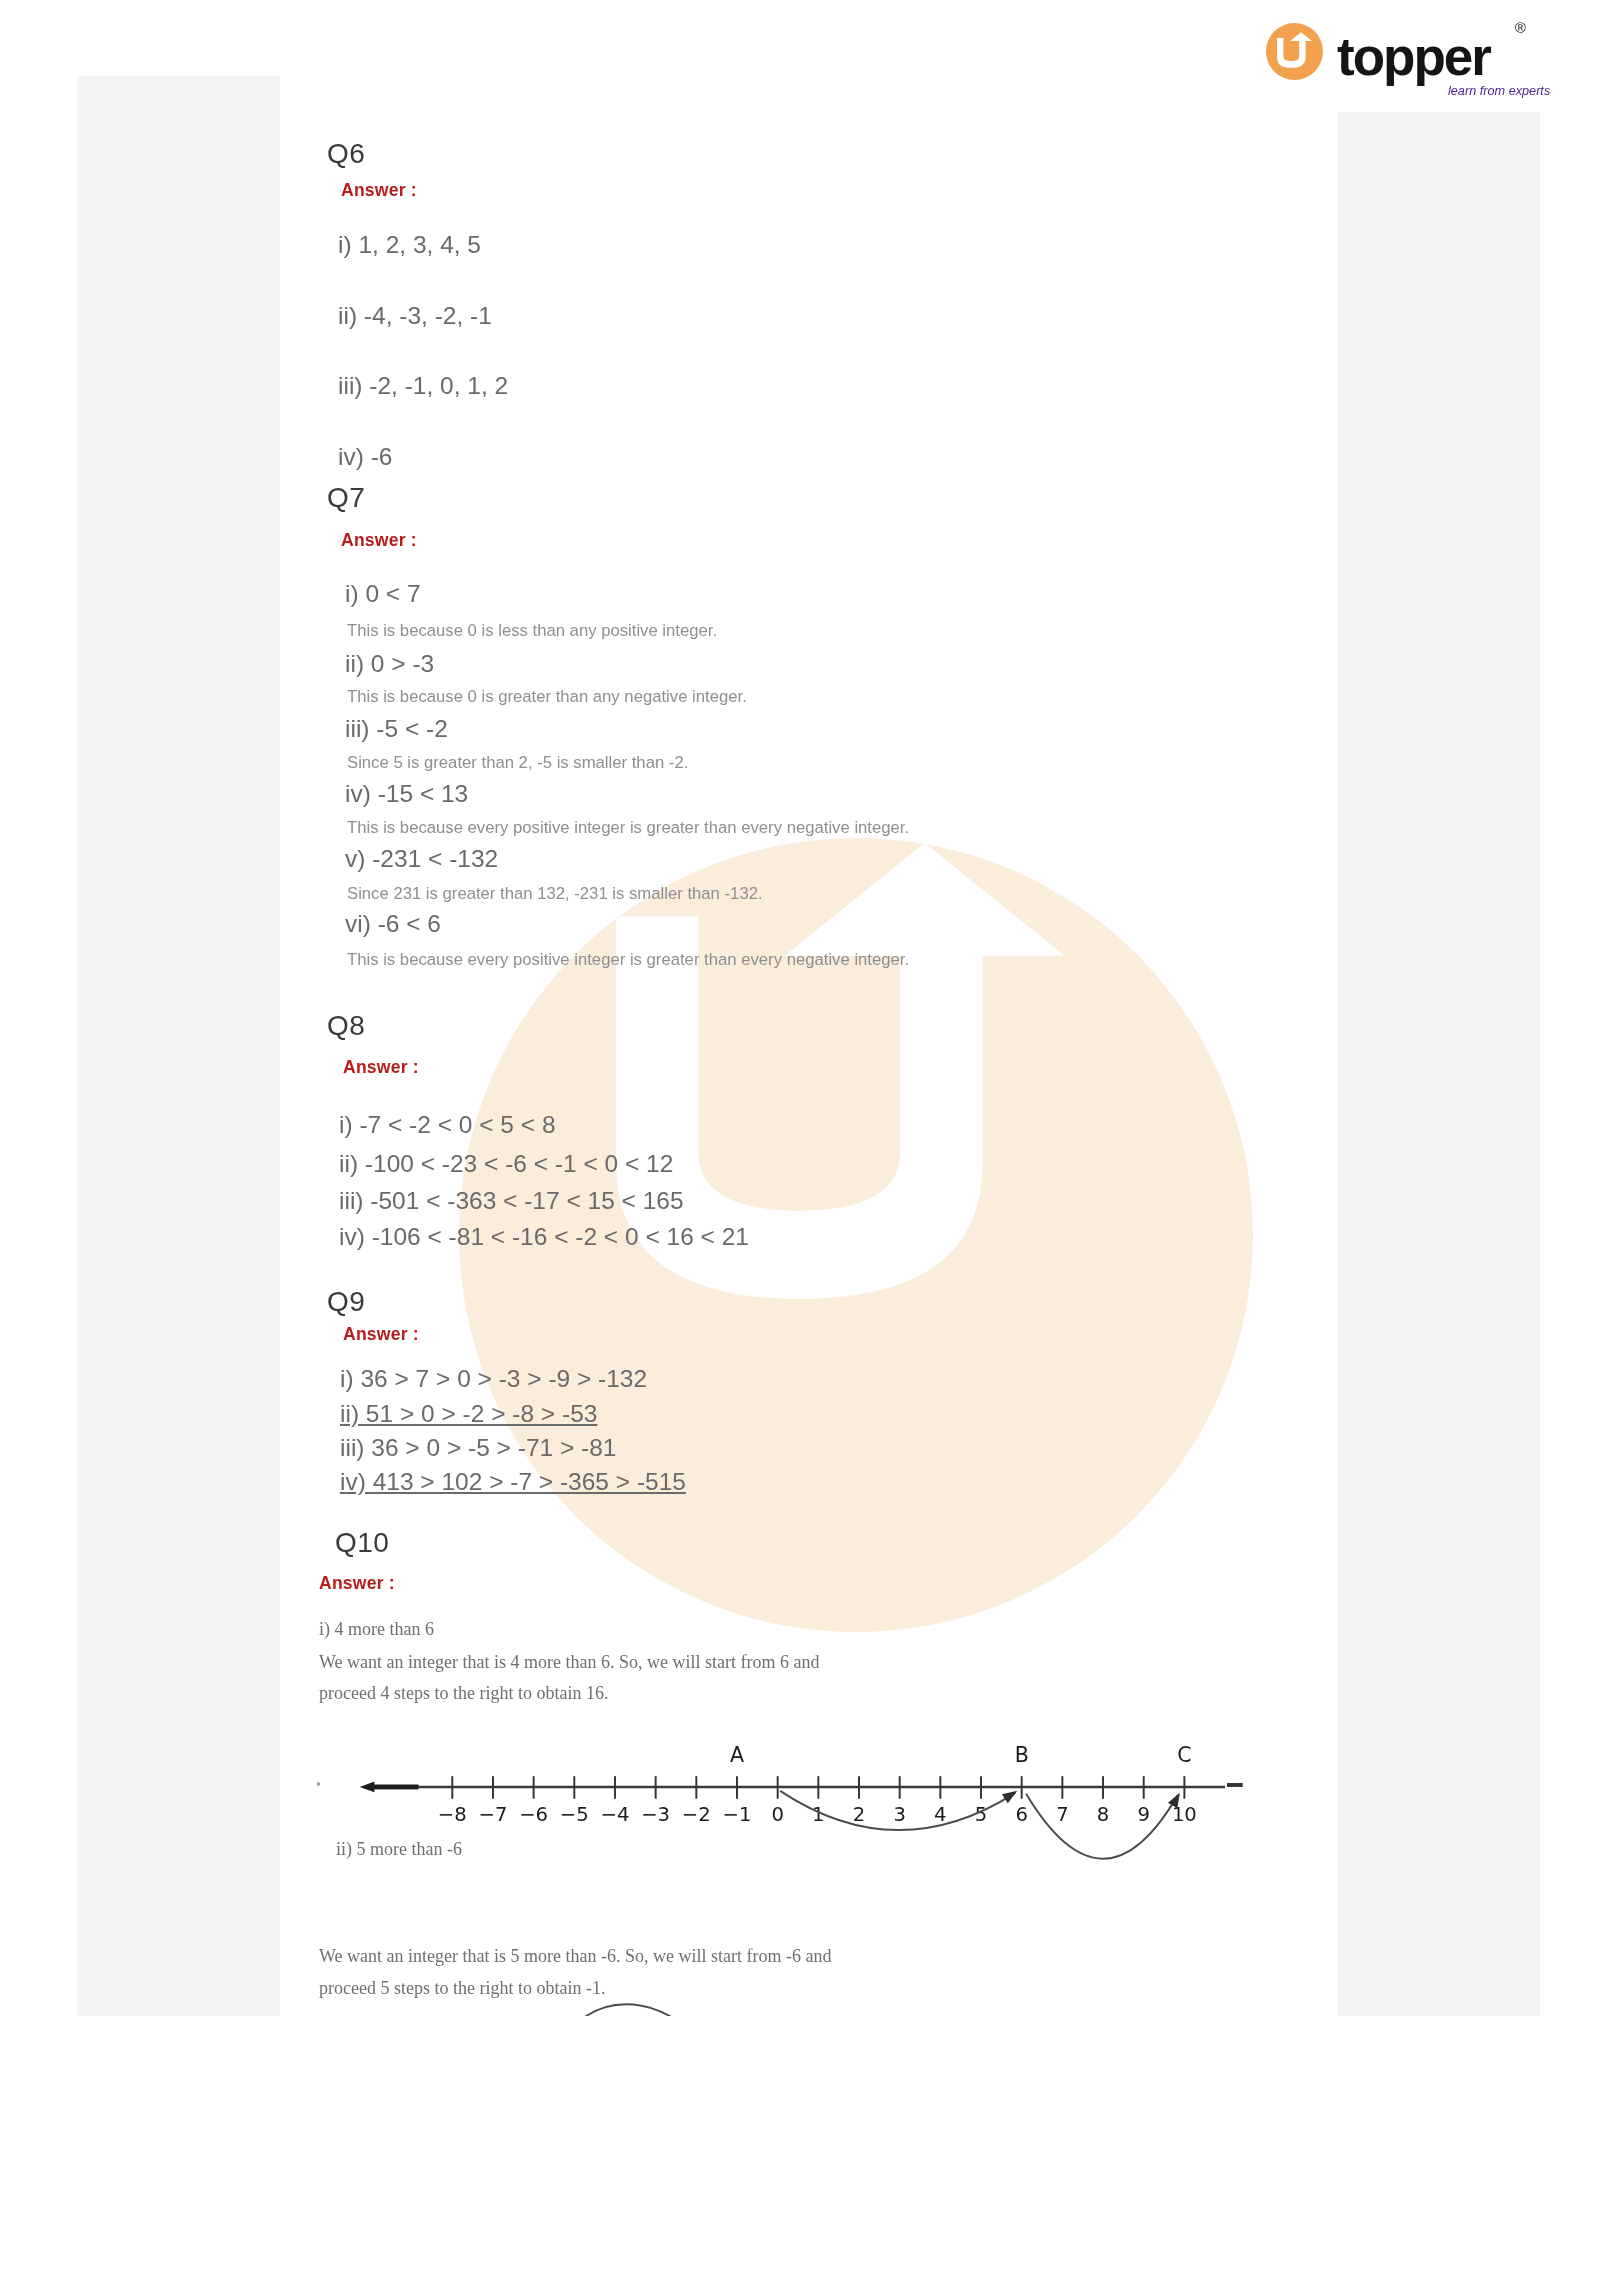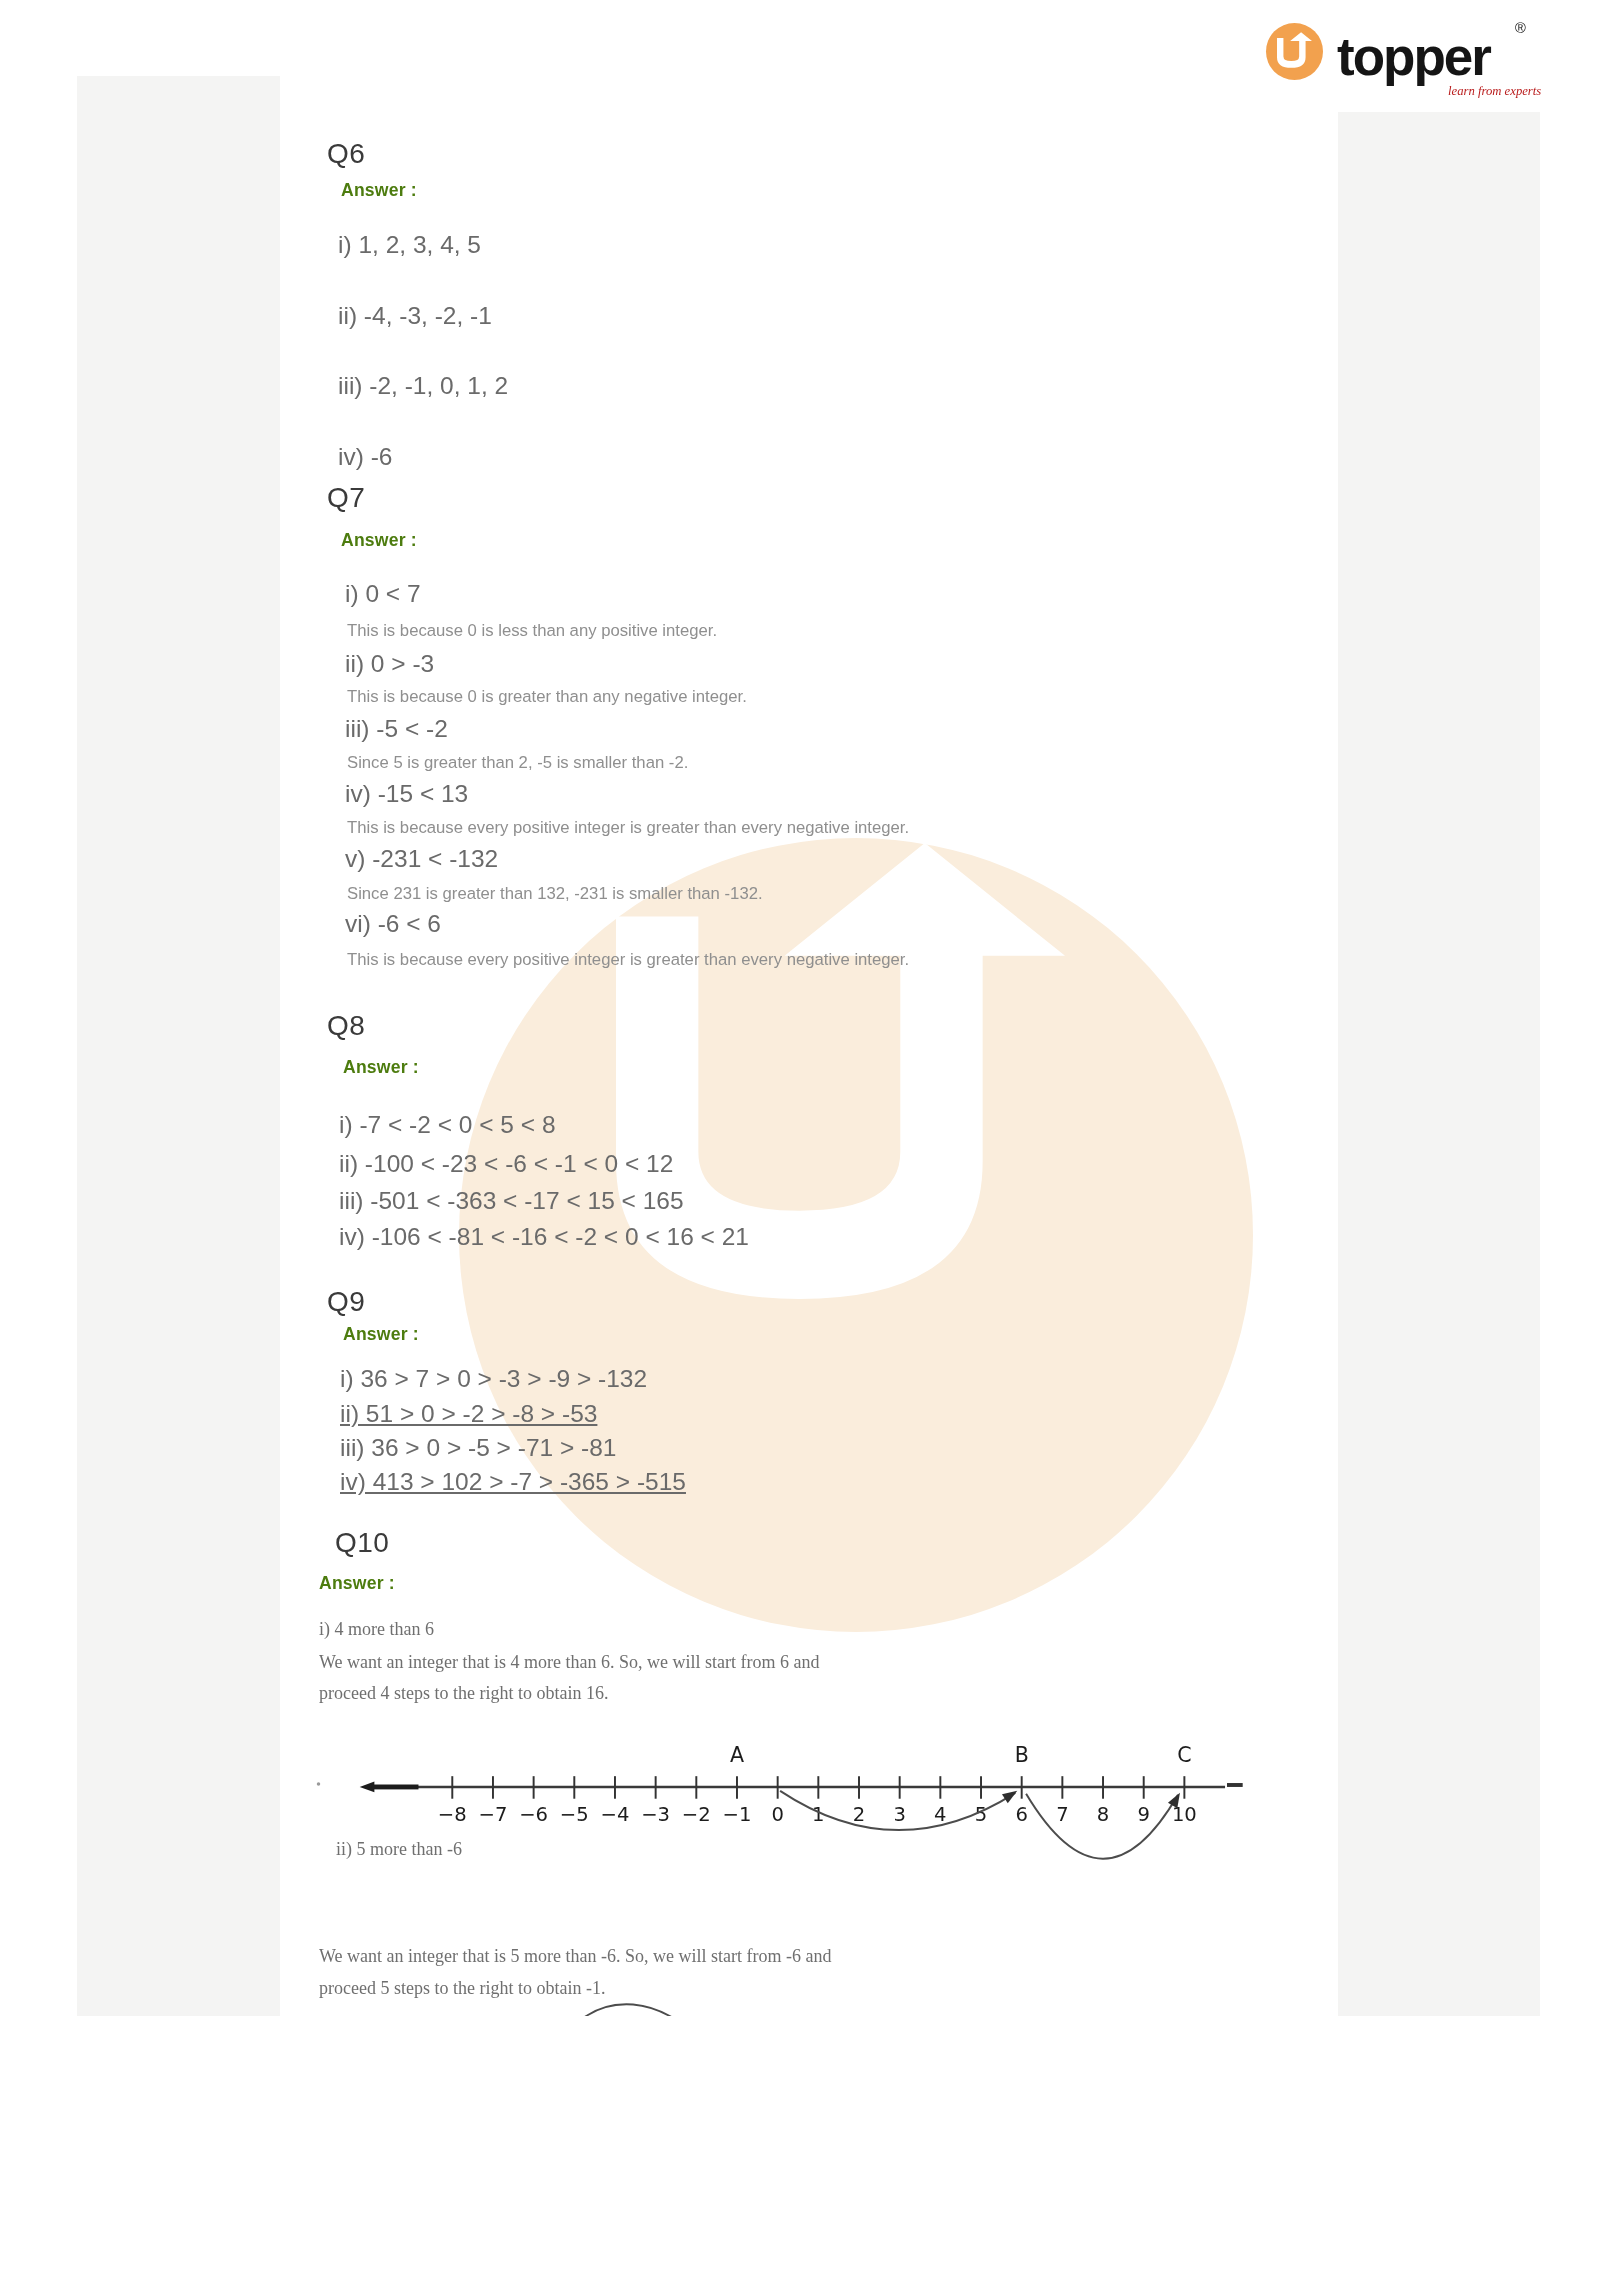--- a/index.html
+++ b/index.html
@@ -5,32 +5,32 @@
   html,body{margin:0;padding:0;background:#ffffff;}
   .page{position:relative;width:1620px;height:2016px;background:#fff;overflow:hidden;
         font-family:"Liberation Sans",sans-serif;border-radius:25px;}
   .panel{position:absolute;top:76px;height:2138px;background:#f4f4f3;z-index:1;}
   .logo-bg{position:absolute;background:#fff;z-index:4;}
   .watermark-circle{position:absolute;left:459px;top:838px;width:794px;height:794px;
         border-radius:50%;background:#faeddc;z-index:2;}
   .wm-glyph{position:absolute;left:616px;top:841px;z-index:2;}
   .txt{position:absolute;z-index:3;white-space:nowrap;}
   .q-title{font-size:28px;color:#3a3a3a;letter-spacing:0.5px;}
-  .answer-label{font-size:17.6px;font-weight:bold;color:#4d7c0f;letter-spacing:0.2px;}
+  .answer-label{font-size:17.6px;font-weight:bold;color:#b91c1c;letter-spacing:0.2px;}
   .item{font-size:24.5px;color:#6a6a6a;}
   .note{font-size:16.7px;color:#8f8f8f;}
   .para{font-size:18px;color:#6f6f6f;font-family:Liberation Serif, serif;}
   .logo-circle{position:absolute;left:1266px;top:22.5px;width:57px;height:57px;border-radius:50%;
         background:#f2a14e;z-index:5;}
   .logo-u{position:absolute;left:1277px;top:32px;z-index:6;}
   .brand{position:absolute;left:1337px;top:25.5px;font-size:53px;font-weight:bold;color:#151515;
         letter-spacing:-2px;z-index:5;}
   .reg{position:absolute;left:1515px;top:19.6px;font-size:14.7px;color:#151515;z-index:5;}
   .tagline{position:absolute;left:1448px;top:84px;font-size:12.7px;font-style:italic;
-        font-family:Liberation Serif, serif;color:#b91c1c;z-index:5;}
+        font-family:Liberation Sans, sans-serif;color:#4c1d95;z-index:5;}
   svg.overlay{position:absolute;left:0;top:0;z-index:3;pointer-events:none;}
   .nl-label{font-family:"DejaVu Sans",sans-serif;font-size:20px;fill:#1c1c1c;}
   .nl-point{font-family:"DejaVu Sans",sans-serif;font-size:21px;fill:#1c1c1c;}
 </style>
 </head>
 <body>
 
 <svg width="0" height="0" style="position:absolute" aria-hidden="true">
   <symbol id="u-arrow" viewBox="0 0 458 467">
     <path fill="#ffffff" d="M 0 77 L 84 77 L 84 317 Q 84 377 187 377 Q 290 377 290 317 L 290 117

